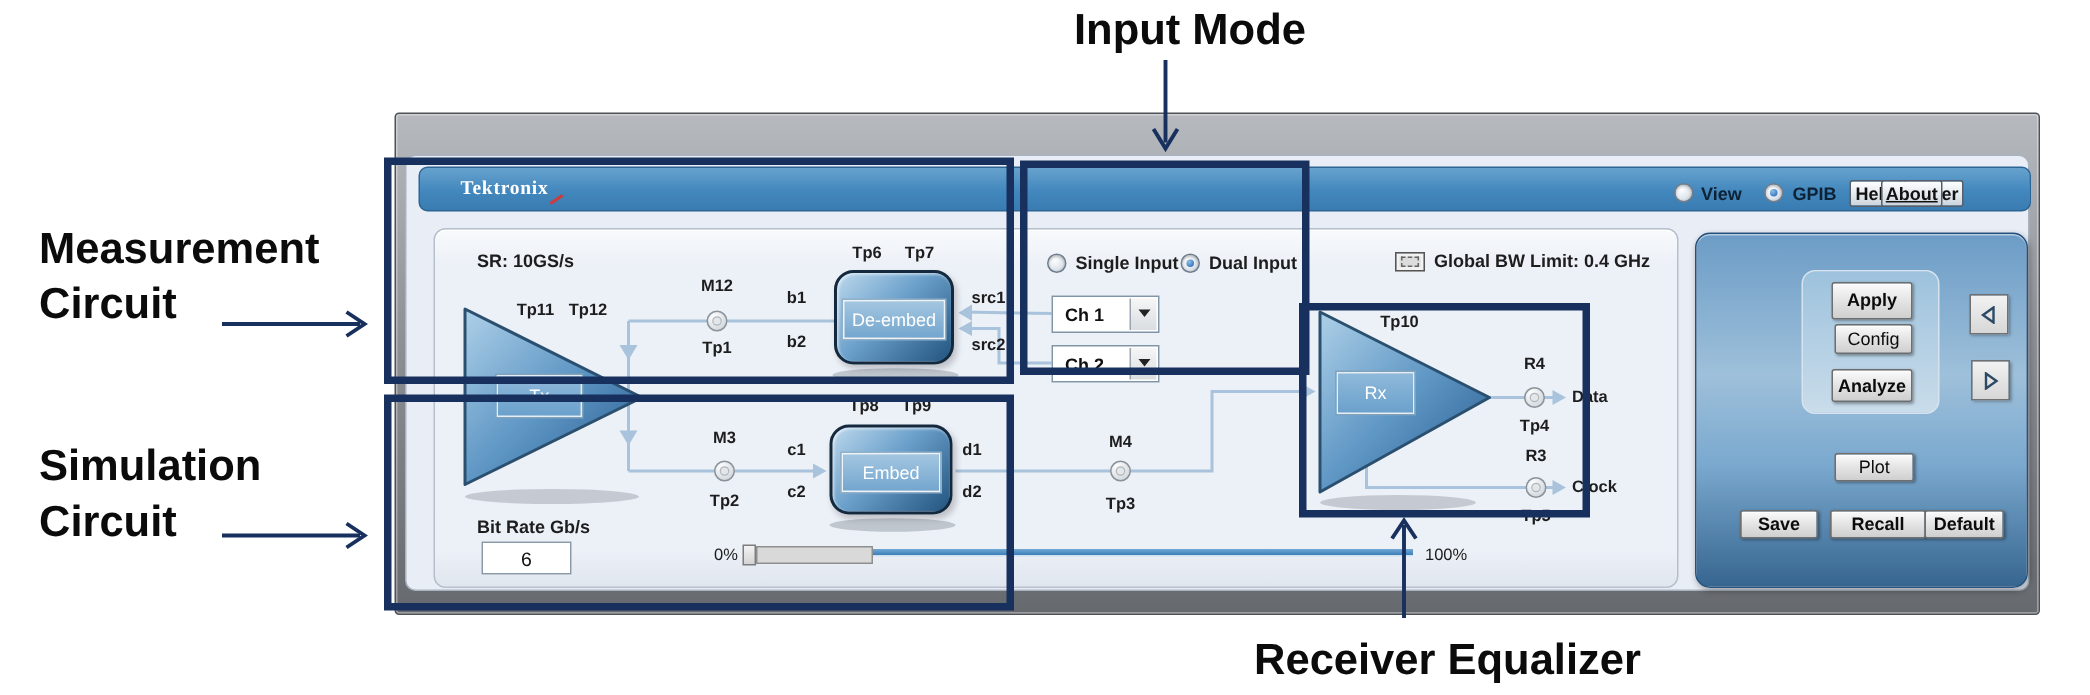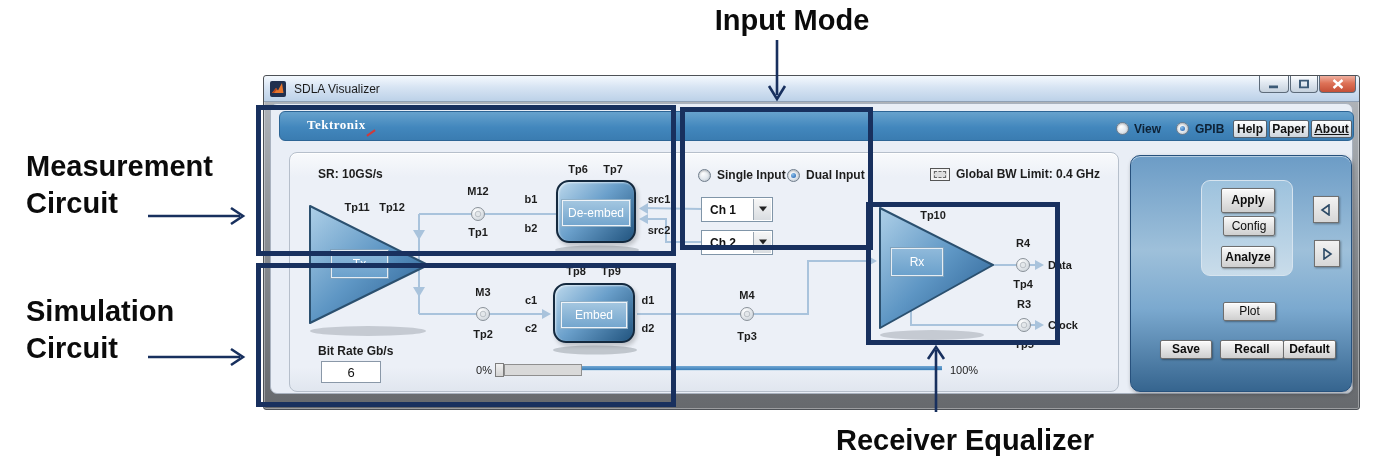--- a/index.html
+++ b/index.html
@@ -85,57 +85,33 @@
           box-shadow:1px 1px 2px rgba(0,0,0,.35), inset 0 1px 0 #fff; }
   .bold { font-weight:700; }
   .arrowbtn { position:absolute; width:26px; height:27px; background:linear-gradient(180deg,#f2f2f2,#d7d7d7); border:1px solid #707070;
           box-shadow:1px 1px 2px rgba(0,0,0,.35); }
   .arrowbtn svg { position:absolute; left:50%; top:50%; transform:translate(-50%,-50%); }
 </style>
 </head>
 <body>
 
 <div id="win">
-  <div id="titlebar">
-    <div class="app-icon">
-      <svg width="16" height="16" viewBox="0 0 16 16">
-          <polygon points="2,12 6,7 8,9.5 12,2 13.5,12" fill="#e8762c"></polygon>
-          <polygon points="2,12 6,7 7,8.5 4,12" fill="#b2451f"></polygon>
-        </svg>
-    </div>
-    <span class="title-text">SDLA Visualizer</span>
-    <div class="winbtn" style="left:995px;width:30px;">
-      <svg width="10" height="9">
-          <rect x="0" y="6" width="9" height="3" fill="#3c5a77"></rect>
-        </svg>
-    </div>
-    <div class="winbtn" style="left:1026px;width:28px;">
-      <svg width="10" height="9">
-          <rect x="1" y="1" width="8" height="7" fill="none" stroke="#3c5a77" stroke-width="2"></rect>
-        </svg>
-    </div>
-    <div class="winbtn close" style="left:1055px;width:37px;">
-      <svg width="11" height="10">
-          <path d="M1,1 L10,9 M10,1 L1,9" stroke="#ffffff" stroke-width="2.4"></path>
-        </svg>
-    </div>
-  </div>
 
   <div id="client">
 
     <div id="hdr">
       <span class="brand">Tektronix</span>
       <span class="brand-mark"></span>
       <span class="radio" style="left:836px;top:10px;"></span>
       <span class="hdr-radio-label" style="left:854px;">View</span>
       <span class="radio sel" style="left:896px;top:10px;"></span>
       <span class="hdr-radio-label" style="left:915px;">GPIB</span>
       <div class="hdr-btn" style="left:953px;width:34px;">Help</div>
       <div class="hdr-btn" style="left:989px;width:40px;text-align:center;">Paper</div>
-      <div class="hdr-btn" style="left:1031px;width:41px;text-decoration:underline;">About</div>
+      <div class="hdr-btn" style="left:974px;width:41px;text-decoration:underline;">About</div>
     </div>
 
     <div id="cpanel">
       <svg class="wires" width="830" height="240" viewBox="0 0 830 240">
         <defs>
           <linearGradient id="triG" x1="0" y1="0" x2="1" y2="1">
             <stop offset="0" stop-color="#aed0e8"></stop>
               <stop offset="0.5" stop-color="#5e96c4"></stop>
               <stop offset="1" stop-color="#24598c"></stop>
           </linearGradient>
@@ -270,21 +246,21 @@
       <div class="gbtn bold" style="left:152px;top:184px;width:53px;height:19px;line-height:17px;">Default</div>
     </div>
   </div>
 </div>
 
 <div class="ann-rect" style="left:256px;top:105px;width:420px;height:151px;"></div>
 <div class="ann-rect" style="left:256px;top:263px;width:420px;height:144px;"></div>
 <div class="ann-rect" style="left:680px;top:107px;width:193px;height:143px;"></div>
 <div class="ann-rect" style="left:866px;top:202px;width:194px;height:143px;"></div>
 
-<div class="ann-text" style="left:692px;top:2px;width:200px;text-align:center;">Input Mode</div>
+<div class="ann-text" style="left:716px;top:2px;width:200px;">Input Mode</div>
 <div class="ann-text" style="left:26px;top:148px;"><span>Measurement</span><br><span>Circuit</span></div>
 <div class="ann-text" style="left:26px;top:293px;"><span>Simulation</span><br><span>Circuit</span></div>
 <div class="ann-text" style="left:815px;top:422px;width:300px;text-align:center;">Receiver Equalizer</div>
 
 <svg id="ann-arrows" width="1393" height="463">
   <g stroke="#18305e" stroke-width="2.6" fill="none">
     <line x1="777" y1="40" x2="777" y2="95"></line>
     <polyline points="769,86 777,99 785,86"></polyline>
     <line x1="148" y1="216" x2="240" y2="216"></line>
     <polyline points="231,208 243,216 231,224"></polyline>

